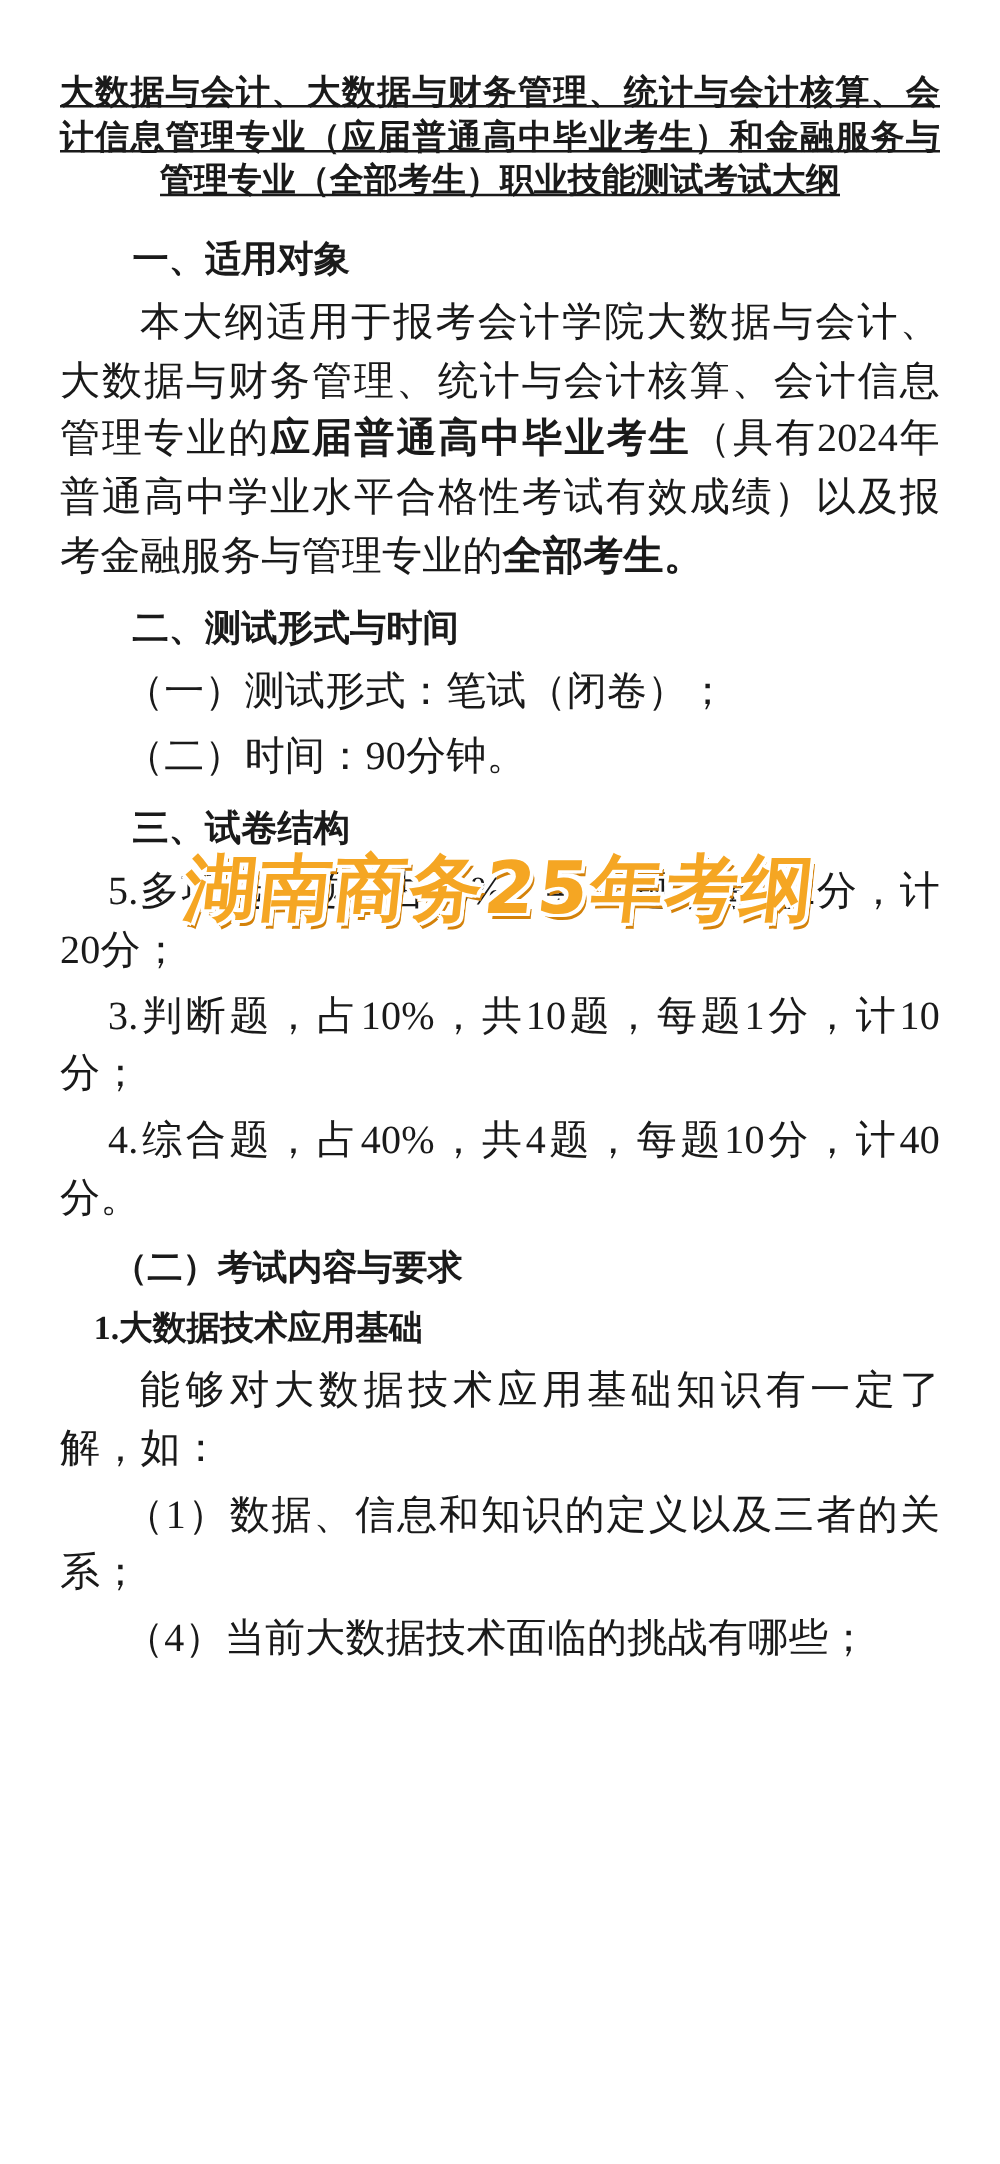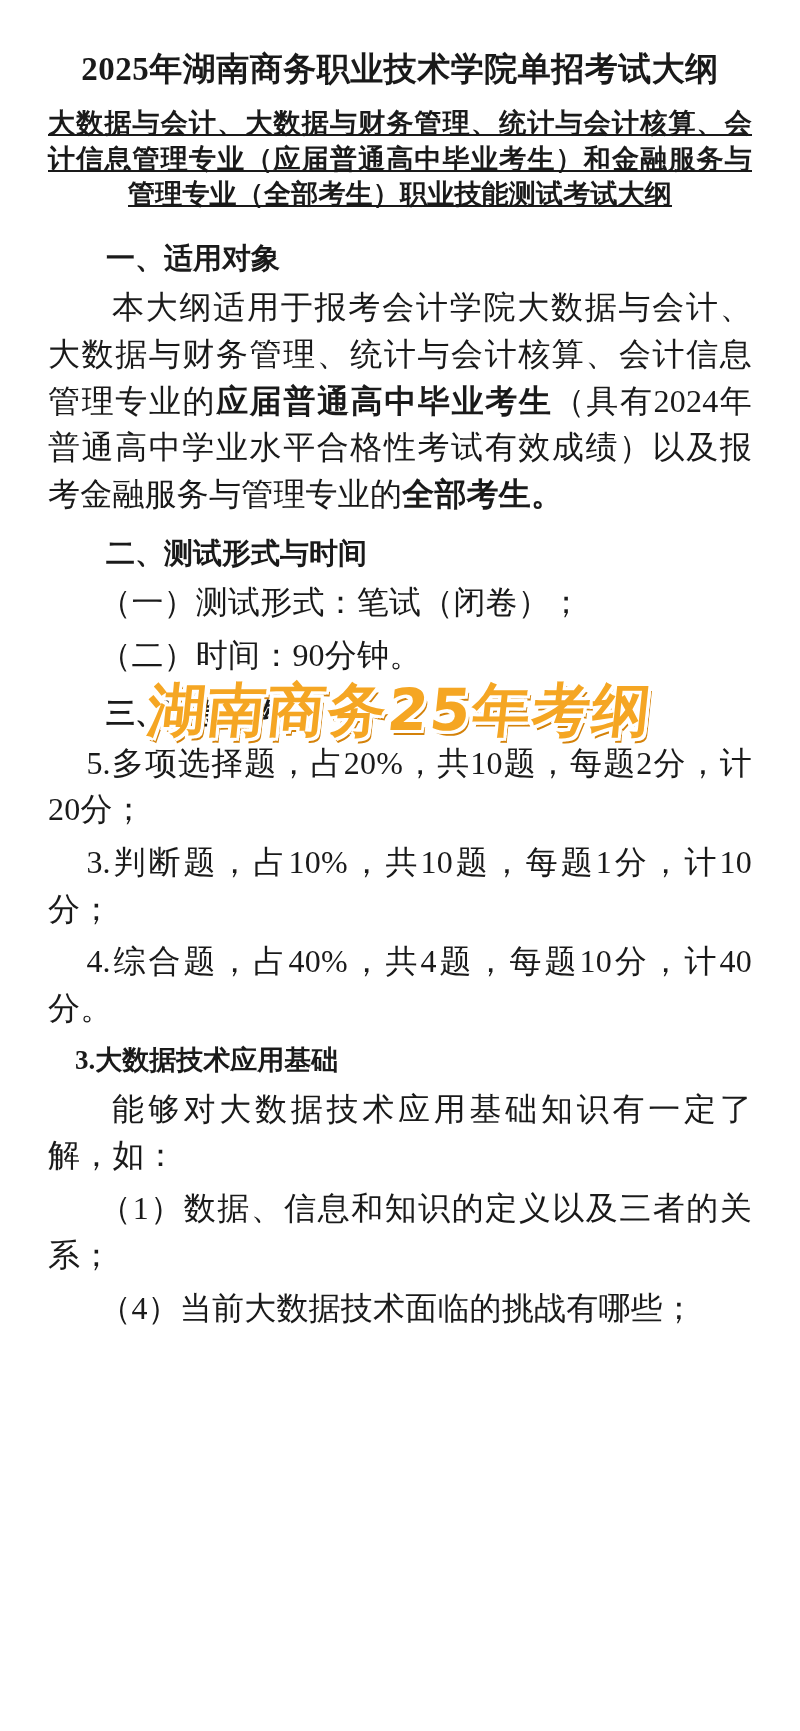--- a/index.html
+++ b/index.html
@@ -97,21 +97,20 @@
     white-space: nowrap;
     pointer-events: none;
     z-index: 5;
   }
 </style>
 </head>
 <body>
 
 <div class="page">
 
-  <h1 class="doc-title">2025年湖南商务职业技术学院单招考试大纲</h1>
 
   <h2 class="doc-subtitle">大数据与会计、大数据与财务管理、统计与会计核算、会计信息管理专业（应届普通高中毕业考生）和金融服务与管理专业（全部考生）职业技能测试考试大纲</h2>
 
   <h3 class="h-section">一、适用对象</h3>
 
   <p class="body-text">
     <span>本大纲适用于报考会计学院大数据与会计、大数据与财务管理、统计与会计核算、会计信息管理专业的</span><strong>应届普通高中毕业考生</strong><span>（具有2024年普通高中学业水平合格性考试有效成绩）以及报考金融服务与管理专业的</span><strong>全部考生。</strong>
   </p>
 
   <h3 class="h-section">二、测试形式与时间</h3>
@@ -120,22 +119,23 @@
   <p class="body-text indent-small">（二）时间：90分钟。</p>
 
   <h3 class="h-section">三、试卷结构</h3>
 
 
 
   <p class="body-text hang">5.多项选择题，占20%，共10题，每题2分，计20分；</p>
   <p class="body-text hang">3.判断题，占10%，共10题，每题1分，计10分；</p>
   <p class="body-text hang">4.综合题，占40%，共4题，每题10分，计40分。</p>
 
+  <h4 class="h-sub">（二）考试内容与要求</h4>
 
-  <h5 class="h-item">3.大数据技术应用基础</h5>
+  <h5 class="h-item">1.大数据技术应用基础</h5>
 
   <p class="body-text">能够对大数据技术应用基础知识有一定了解，如：</p>
 
   <p class="body-text indent-small">（1）数据、信息和知识的定义以及三者的关系；</p>
   <p class="body-text indent-small">（4）当前大数据技术面临的挑战有哪些；</p>
 
   <div class="watermark">湖南商务25年考纲</div>
 
 </div>
 

